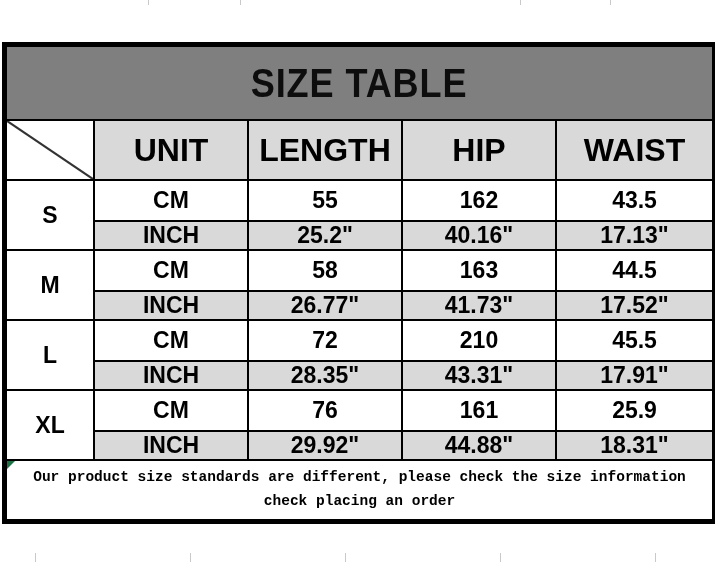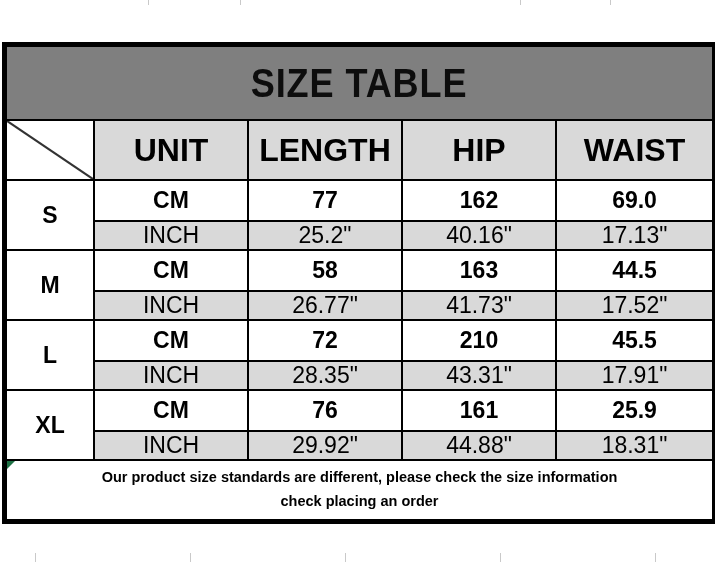--- a/index.html
+++ b/index.html
@@ -61,26 +61,26 @@
     background: #ffffff;
     padding: 0;
   }
   .diag-box { display: block; width: 100%; height: 58px; }
   .size-label {
     background: #d9d9d9;
     font-size: 25px;
     font-weight: bold;
   }
   .cm-row td { height: 41px; background: #ffffff; font-size: 23px; font-weight: bold; }
-  .inch-row td { height: 26px; background: #d9d9d9; font-size: 23px; font-weight: normal; }
+  .inch-row td { height: 26px; background: #d9d9d9; font-size: 23px; font-weight: bold; }
   .note-row td {
     height: 60px;
     background: #ffffff;
     position: relative;
-    font-family: Liberation Sans, sans-serif;
+    font-family: Liberation Mono, monospace;
     font-size: 14.5px;
     font-weight: bold;
     line-height: 1.65;
     letter-spacing: 0px;
   }
   .corner-flag {
     position: absolute;
     top: 0; left: 0;
     width: 0; height: 0;
     border-top: 8px solid #1e7145;
@@ -126,23 +126,23 @@
           </td>
           <td>UNIT</td>
           <td>LENGTH</td>
           <td>HIP</td>
           <td>WAIST</td>
         </tr>
 
         <tr class="cm-row">
           <td class="size-label" rowspan="2">S</td>
           <td>CM</td>
-          <td>77</td>
+          <td>55</td>
           <td>162</td>
-          <td>69.0</td>
+          <td>43.5</td>
         </tr>
         <tr class="inch-row">
           <td>INCH</td>
           <td>25.2"</td>
           <td>40.16"</td>
           <td>17.13"</td>
         </tr>
 
         <tr class="cm-row">
           <td class="size-label" rowspan="2">M</td>

